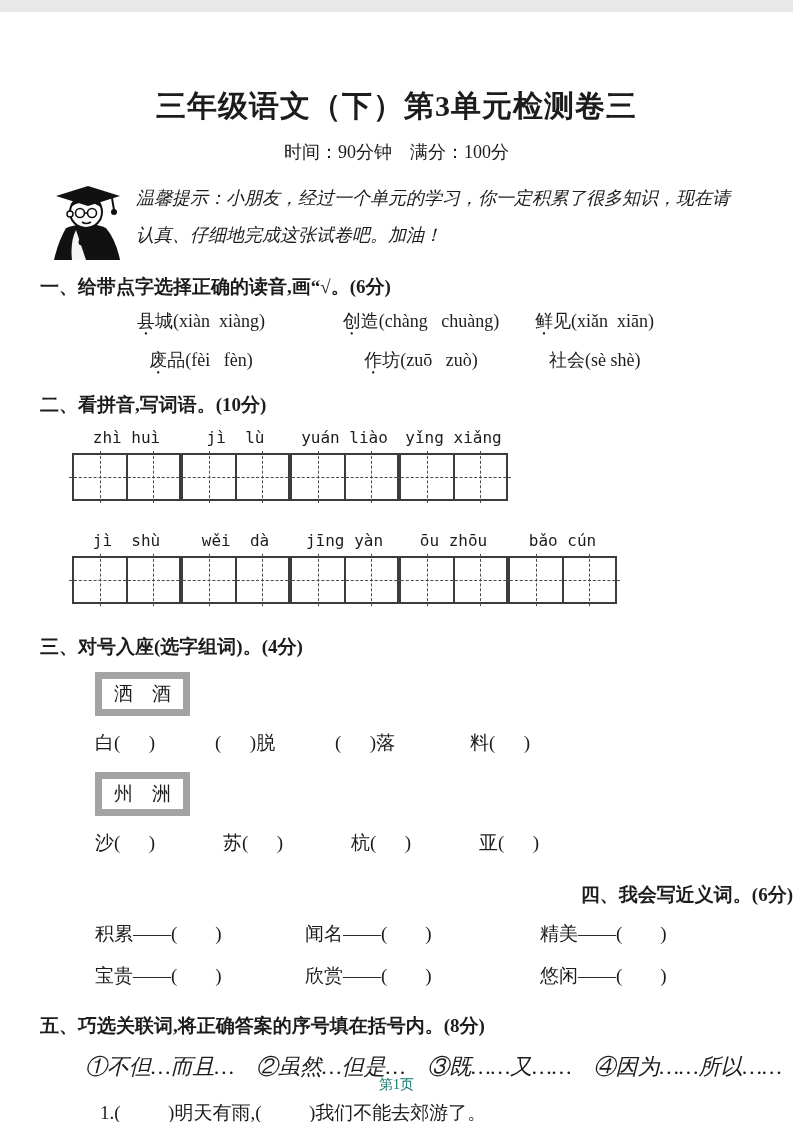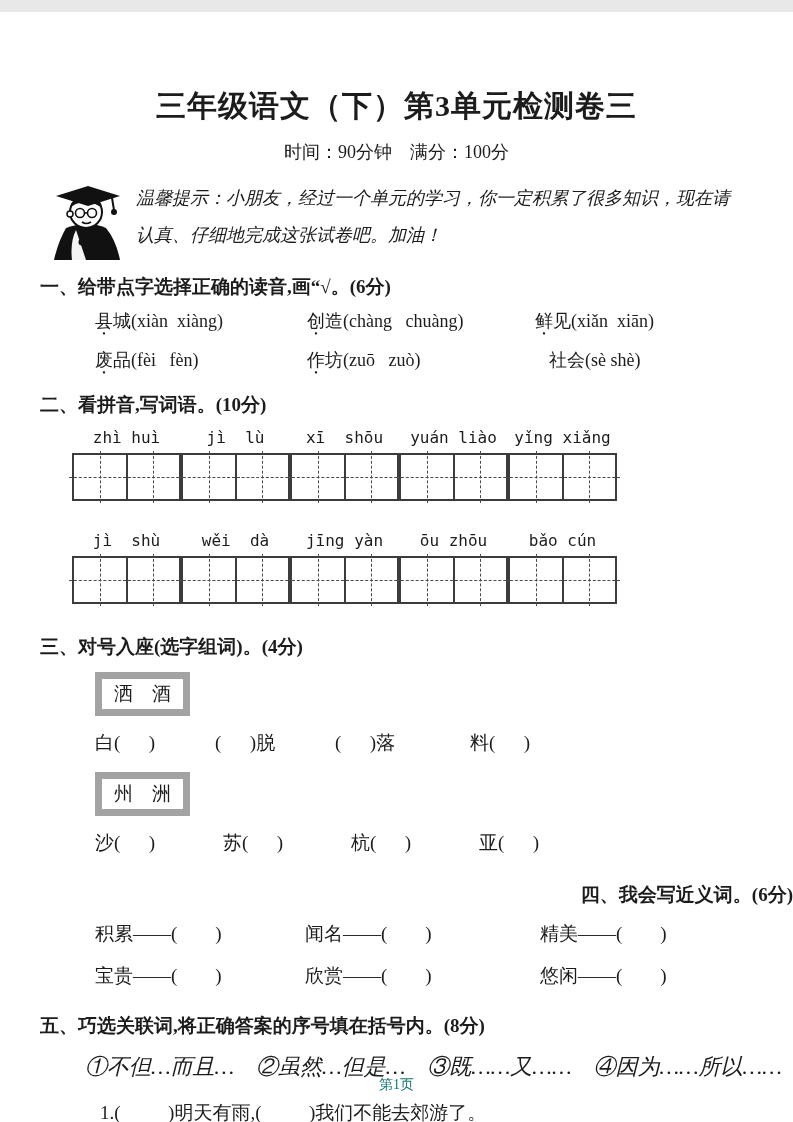--- a/index.html
+++ b/index.html
@@ -14,21 +14,21 @@
     letter-spacing:1px;
   }
   .page-meta{text-align:center;font-size:18px;margin-top:13px;}
   
   .tip{display:flex;align-items:flex-start;margin:16px 38px 0 46px;}
   .tip-icon{flex:0 0 84px;height:84px;}
   .tip-text{font-size:18px;line-height:37px;margin-left:6px;font-style:italic;}
   
   .sec-h{font-size:19px;font-weight:bold;margin-left:40px;}
   
-  .s1-row{display:flex;margin-left:95px;font-size:18px;}
+  .s1-row{display:flex;margin-left:95px;font-size:18px;text-align:center;}
   .s1-row .col1{width:212px;}
   .s1-row .col2{width:228px;}
   .dot-under{position:relative;display:inline-block;}
   .dot-under::after{
     content:"•";position:absolute;left:50%;transform:translateX(-50%);
     bottom:-0.62em;font-size:0.55em;color:#1c1c1c;
   }
   .dot-under:empty::after{content:none;}
   
   .grid-row{display:flex;margin-left:72px;}
@@ -122,27 +122,20 @@
   <div class="grid-row" style="margin-top:10px;">
     <div class="grid-unit">
       <div class="py-label">zhì huì</div>
       <div class="tian-grid">
           <div class="tian-cell"></div>
           <div class="tian-cell"></div>
         </div>
     </div>
     <div class="grid-unit">
       <div class="py-label">jì  lù</div>
-      <div class="tian-grid">
-          <div class="tian-cell"></div>
-          <div class="tian-cell"></div>
-        </div>
-    </div>
-    <div class="grid-unit">
-      <div class="py-label">xī  shōu</div>
       <div class="tian-grid">
           <div class="tian-cell"></div>
           <div class="tian-cell"></div>
         </div>
     </div>
     <div class="grid-unit">
       <div class="py-label">yuán liào</div>
       <div class="tian-grid">
           <div class="tian-cell"></div>
           <div class="tian-cell"></div>

